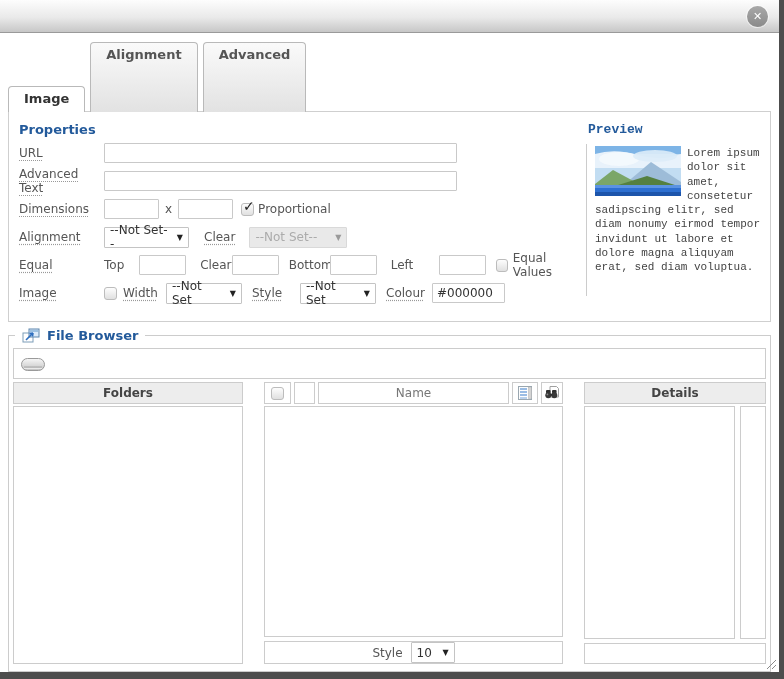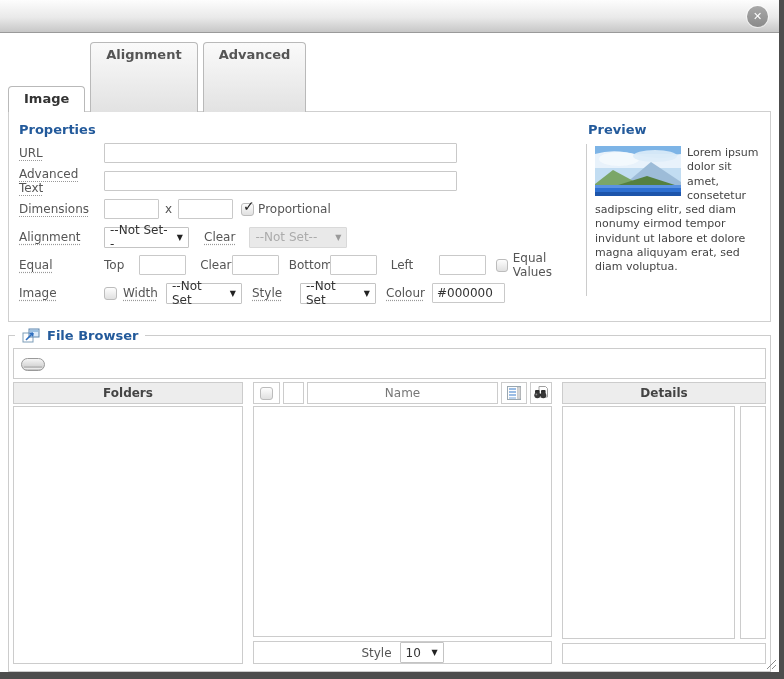--- a/index.html
+++ b/index.html
@@ -75,42 +75,42 @@
   }
   .select .arrow { font-size: 8px; color: #222; margin-left: 6px; }
   .select.disabled { background: #e9e9e9; color: #ababab; border-color: #d9d9d9; cursor: default; }
   .select.disabled .arrow { color: #9a9a9a; }
   .w-sel-85 { width: 85px; }
   .w-sel-98 { width: 98px; }
   .w-sel-76 { width: 76px; }
   .w-sel-44 { width: 44px; }
   .ml15 { margin-left: 15px; } .ml10 { margin-left: 10px; } .ml8 { margin-left: 8px; } .mr10 { margin-right: 10px; } .mr14 { margin-right: 14px; }
   
-  .preview { flex: 0 0 190px; padding: 0 6px 0 6px; }
+  .preview { flex: 0 0 190px; padding: 0 6px 0 6px; font-family: Liberation Mono, monospace; }
   .preview-heading { color: #235a9b; font-weight: bold; font-size: 13px; margin: 4px 0 7px 2px; }
   .preview-body {
     border-left: 1px solid #ccc; padding: 2px 2px 0 8px; min-height: 152px;
     font-size: 11px; line-height: 1.3; color: #444;
   }
   .preview-img { float: left; width: 86px; height: 50px; margin: 0 6px 2px 0; display: block; }
   
   fieldset.fb {
     margin: 6px 8px 0 8px; border: 1px solid #ccc; padding: 3px 3px 6px 3px; height: 344px;
   }
   fieldset.fb legend {
     display: flex; align-items: center; gap: 7px; padding: 0 7px; margin-left: 3px;
     color: #235a9b; font-weight: bold; font-size: 13px;
   }
   .fb-toolbar {
     border: 1px solid #ccc; height: 31px; margin: 2px 1px 3px 1px;
     display: flex; align-items: center; padding-left: 4px;
   }
   .tool-btn { width: 30px; height: 24px; border: none; background: transparent; cursor: pointer;
     display: flex; align-items: center; justify-content: center; }
-  .fb-grid { display: flex; gap: 10px; margin: 0 1px; height: 282px; }
+  .fb-grid { display: flex; gap: 21px; margin: 0 1px; height: 282px; }
   .col { display: flex; flex-direction: column; }
   .col-folders { flex: 0 0 230px; }
   .col-name { flex: 0 0 299px; }
   .col-details { flex: 1 1 auto; }
   .hdr {
     height: 22px; border: 1px solid #ccc; background: #ededed;
     font-weight: bold; font-size: 12px; color: #444;
     display: flex; align-items: center; justify-content: center; flex: 0 0 22px;
   }
   .hdr-row { display: flex; gap: 3px; flex: 0 0 22px; }

